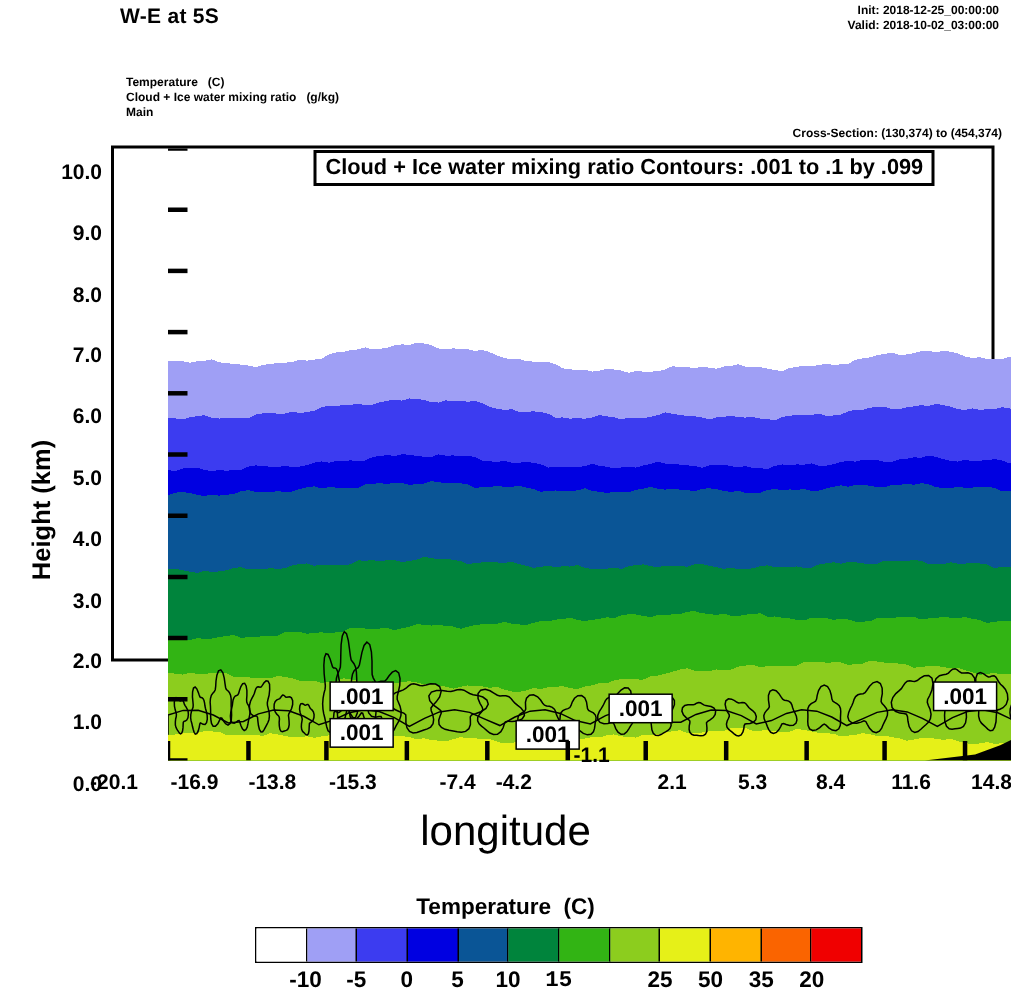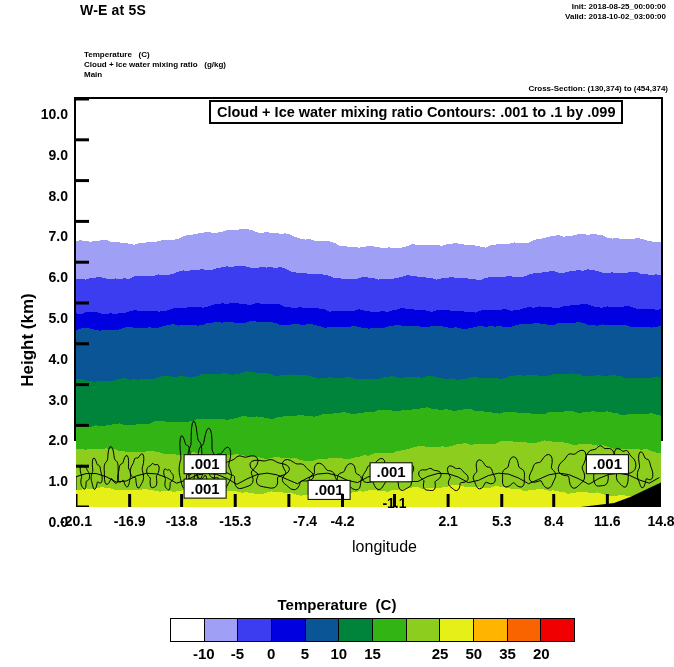--- a/index.html
+++ b/index.html
@@ -5,40 +5,40 @@
   html,body{margin:0;padding:0;background:#ffffff;}
   body{width:674px;height:667px;position:relative;overflow:hidden;
        font-family:"Liberation Sans",sans-serif;color:#000;}
   .abs{position:absolute;}
   #title-main{left:80px;top:2px;font-size:14px;font-weight:bold;letter-spacing:.2px;}
   #init-line{right:8px;top:2px;font-size:8px;font-weight:bold;text-align:right;}
   #valid-line{right:8px;top:12px;font-size:8px;font-weight:bold;text-align:right;}
   #desc-block{left:84px;top:50px;font-size:8px;font-weight:bold;line-height:10px;}
   #desc-block div{white-space:pre;}
   #xsec-line{right:6px;top:84px;font-size:8px;font-weight:bold;text-align:right;}
-  #plot-frame{left:74px;top:97px;width:589px;height:344px;border:2px solid #000;box-sizing:border-box;background:#fff;}
+  #plot-frame{left:74px;top:97px;width:589px;height:344px;border:2px solid #000;box-sizing:border-box;background:#fff;padding-left:36px;}
   #contour-title-box{left:209px;top:100px;border:2px solid #000;background:#fff;
      padding:2px 6px;font-size:14.5px;font-weight:bold;z-index:6;white-space:nowrap;}
   .ytick-label{font-size:14px;font-weight:bold;text-align:right;width:46px;margin-top:16px;}
   .xtick-label{font-size:14px;font-weight:bold;text-align:center;width:60px;}
   #ylabel{left:-32px;top:330px;width:120px;text-align:center;font-size:17px;font-weight:bold;
           transform:rotate(-90deg);transform-origin:center center;}
-  #xlabel{left:257px;top:538px;width:160px;text-align:right;font-size:16px;}
+  #xlabel{left:257px;top:538px;width:160px;text-align:center;font-size:28px;}
   #cb-title{left:177px;top:596px;width:320px;text-align:center;font-size:15px;font-weight:bold;white-space:pre;}
   #cb-wrap{left:170px;top:618px;width:403px;height:22px;display:flex;border:1px solid #000;box-sizing:content-box;}
   .cb-cell{flex:1 1 0;height:22px;border-right:1px solid #000;box-sizing:border-box;}
   .cb-cell:last-child{border-right:none;}
   .cb-tick{position:absolute;top:645px;width:40px;text-align:center;font-size:15px;font-weight:bold;}
   svg{display:block;}
 </style>
 </head>
 <body>
 
 <div id="title-main" class="abs">W-E at 5S</div>
-<div id="init-line" class="abs">Init: 2018-08-25_00:00:00</div>
+<div id="init-line" class="abs">Init: 2018-12-25_00:00:00</div>
 <div id="valid-line" class="abs">Valid: 2018-10-02_03:00:00</div>
 
 <div id="desc-block" class="abs">
   <div>Temperature   (C)</div>
   <div>Cloud + Ice water mixing ratio   (g/kg)</div>
   <div>Main</div>
 </div>
 
 <div id="xsec-line" class="abs">Cross-Section: (130,374) to (454,374)</div>
 
@@ -174,19 +174,19 @@
     <div class="cb-cell" style="background: rgb(255, 180, 0);"></div>
     <div class="cb-cell" style="background: rgb(250, 100, 0);"></div>
     <div class="cb-cell" style="background: rgb(240, 0, 0);"></div>
   </div>
 <div id="cb-ticks">
     <div class="cb-tick" style="left: 183.75px;">-10</div>
     <div class="cb-tick" style="left: 217.5px;">-5</div>
     <div class="cb-tick" style="left: 251.25px;">0</div>
     <div class="cb-tick" style="left: 285px;">5</div>
     <div class="cb-tick" style="left: 318.75px;">10</div>
-    <div class="cb-tick" style="left: 352.5px;">15</div>
+    <div class="cb-tick" style="left: 352.5px; font-family: Liberation Mono, monospace;">15</div>
     <div class="cb-tick" style="left: 392px; margin-top: 38px;">20</div>
     <div class="cb-tick" style="left: 420px;">25</div>
     <div class="cb-tick" style="left: 453.75px;">50</div>
     <div class="cb-tick" style="left: 487.5px;">35</div>
     <div class="cb-tick" style="left: 521.25px;">20</div>
   </div>
 
 </body></html>

